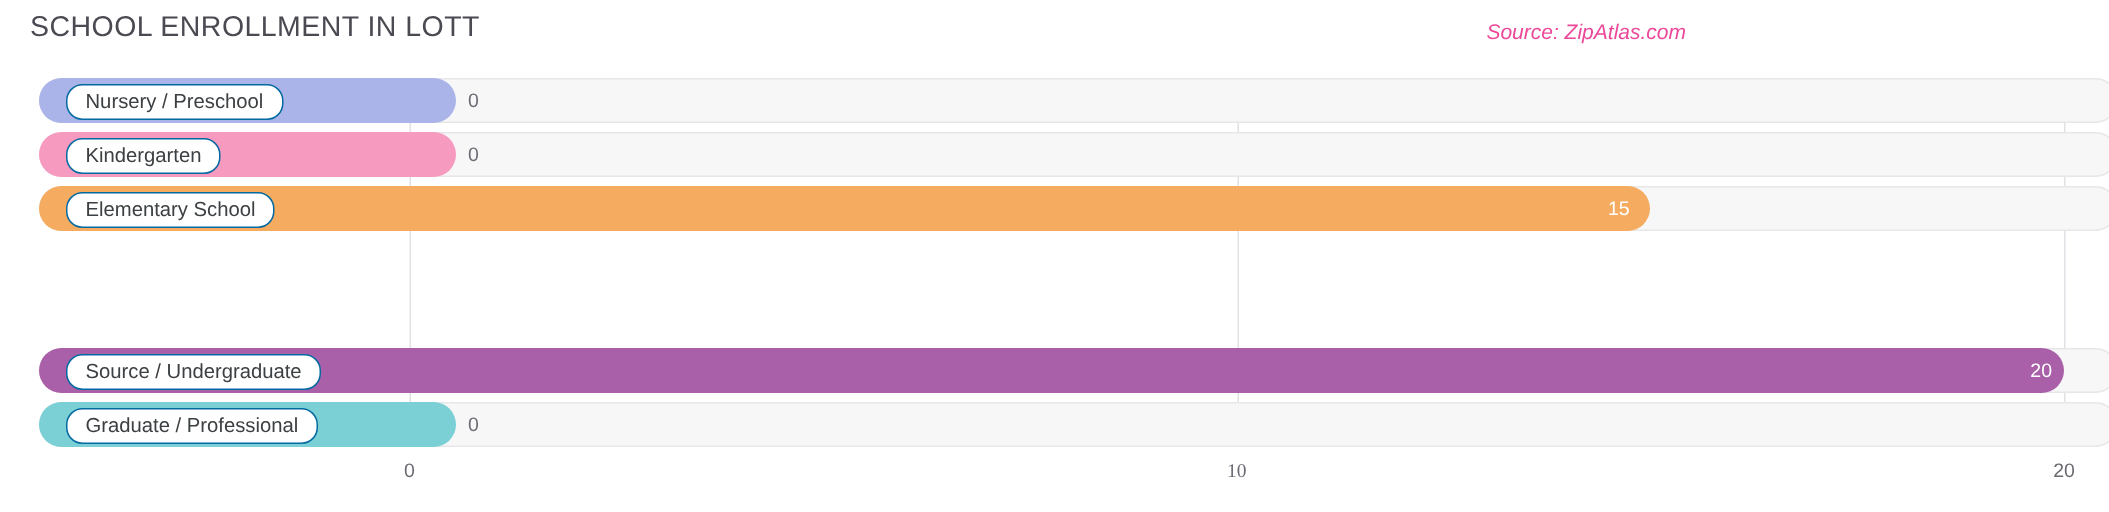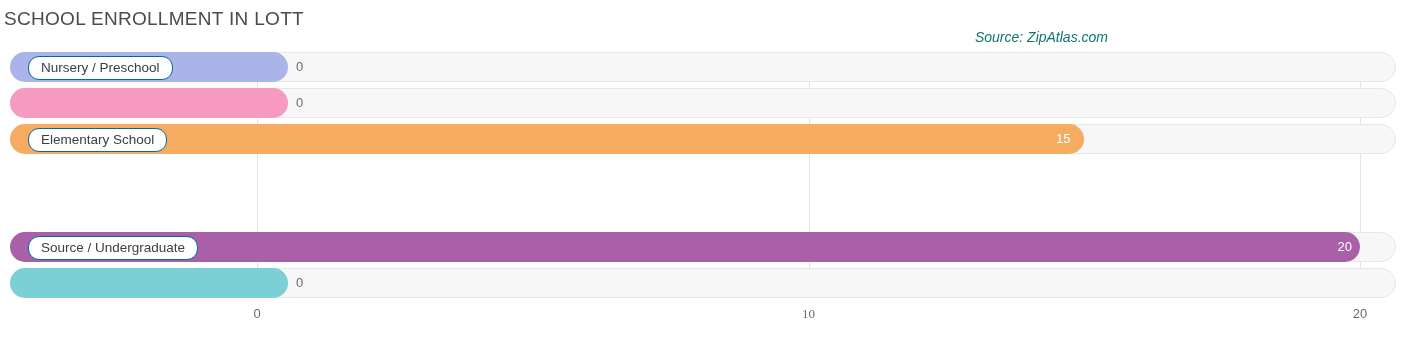--- a/index.html
+++ b/index.html
@@ -11,37 +11,38 @@
     width: 1406px;
     height: 341px;
     font-family: "Liberation Sans", sans-serif;
     color: #3c4043;
     overflow: hidden;
   }
   .chart-wrap {
     position: relative;
     width: 1116px;
     height: 341px;
+    margin-left: 16px;
   }
   .chart-title {
     position: absolute;
     left: 4px;
     top: 8px;
     font-size: 19px;
     letter-spacing: 0.3px;
     color: #4a4a52;
     font-weight: 400;
   }
   .source-note {
     position: absolute;
     right: 8px;
-    top: 29px;
+    top: 13px;
     font-size: 14px;
     font-style: italic;
-    color: #0f766e;
+    color: #ec4899;
   }
   .plot {
     position: absolute;
     left: 10px;
     top: 52px;
     width: 1386px;
     height: 252px;
   }
   .grid-line {
     position: absolute;
@@ -134,37 +135,39 @@
       <div class="grid-line" style="left: 1350px;"></div>
       <div class="row" style="top: 0px;">
         <div class="track"></div>
         <div class="bar" style="width: 278px; background: rgb(170, 180, 232);"></div>
         <div class="label-pill">Nursery / Preschool</div>
         <div class="bar-value outside" style="left: 286px;">0</div>
       </div>
       <div class="row" style="top: 36px;">
         <div class="track"></div>
         <div class="bar" style="width: 278px; background: rgb(247, 154, 192);"></div>
+        <div class="label-pill">Kindergarten</div>
         <div class="bar-value outside" style="left: 286px;">0</div>
       </div>
       <div class="row" style="top: 72px;">
         <div class="track"></div>
         <div class="bar" style="width: 1074.25px; background: rgb(245, 171, 96);"></div>
         <div class="label-pill">Elementary School</div>
         <div class="bar-value inside" style="left: 1040.25px; width: 26px; text-align: center;">15</div>
       </div>
       <div class="row" style="top: 180px;">
         <div class="track"></div>
         <div class="bar" style="width: 1350px; background: rgb(169, 96, 168);"></div>
         <div class="label-pill">Source / Undergraduate</div>
         <div class="bar-value inside" style="left: 1316px; width: 26px; text-align: right;">20</div>
       </div>
       <div class="row" style="top: 216px;">
         <div class="track"></div>
         <div class="bar" style="width: 278px; background: rgb(122, 208, 212);"></div>
+        <div class="label-pill">Graduate / Professional</div>
         <div class="bar-value outside" style="left: 286px;">0</div>
       </div>
     </div>
 
   <div class="axis" id="axis">
       <div class="tick-label" style="left: 247px;">0</div>
       <div class="tick-label" style="left: 798.5px; font-family: Liberation Serif, serif;">10</div>
       <div class="tick-label" style="left: 1350px;">20</div>
     </div>
 

